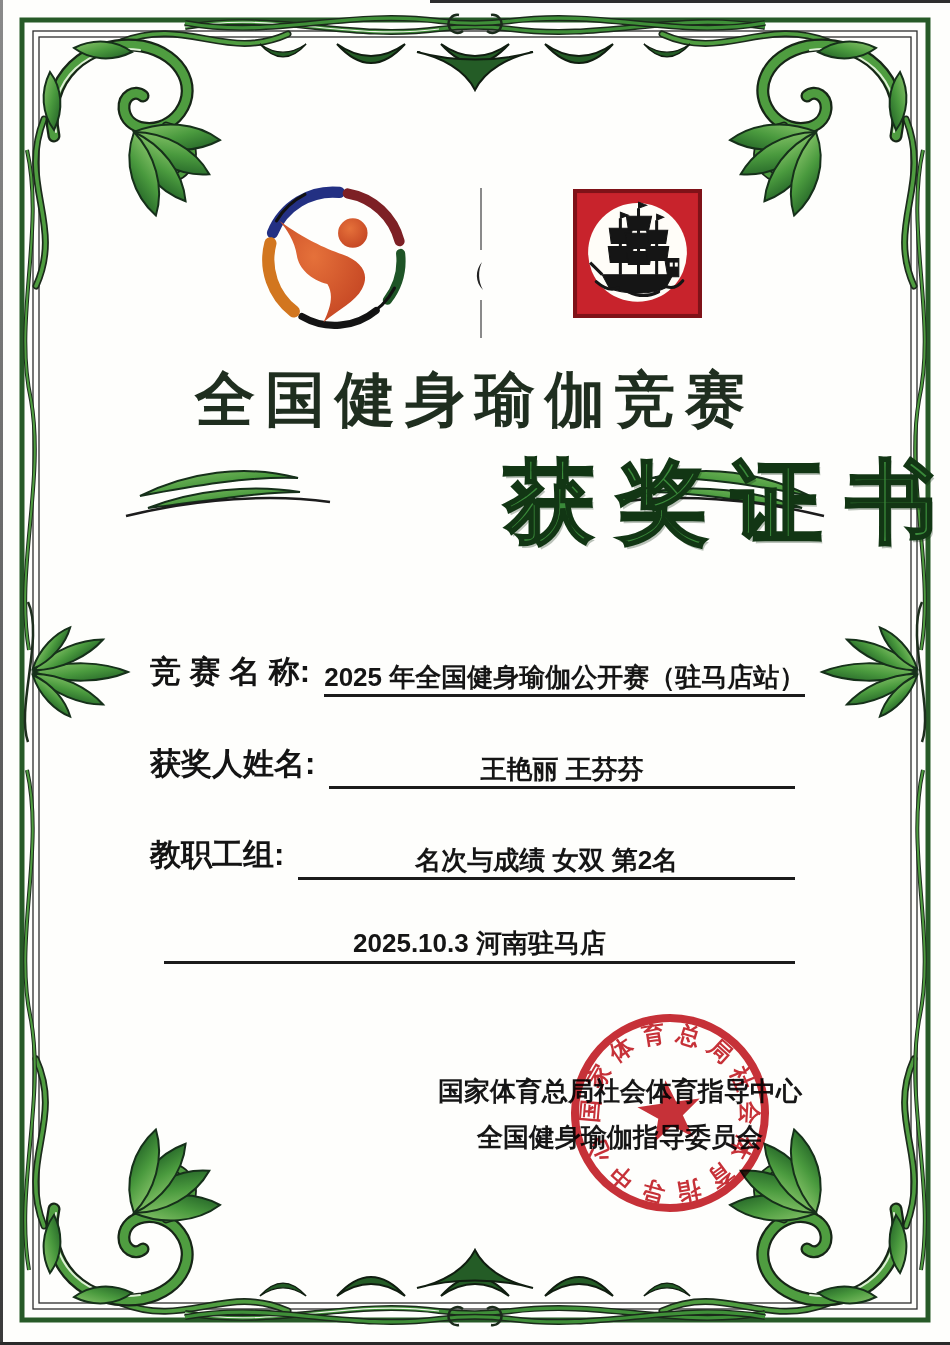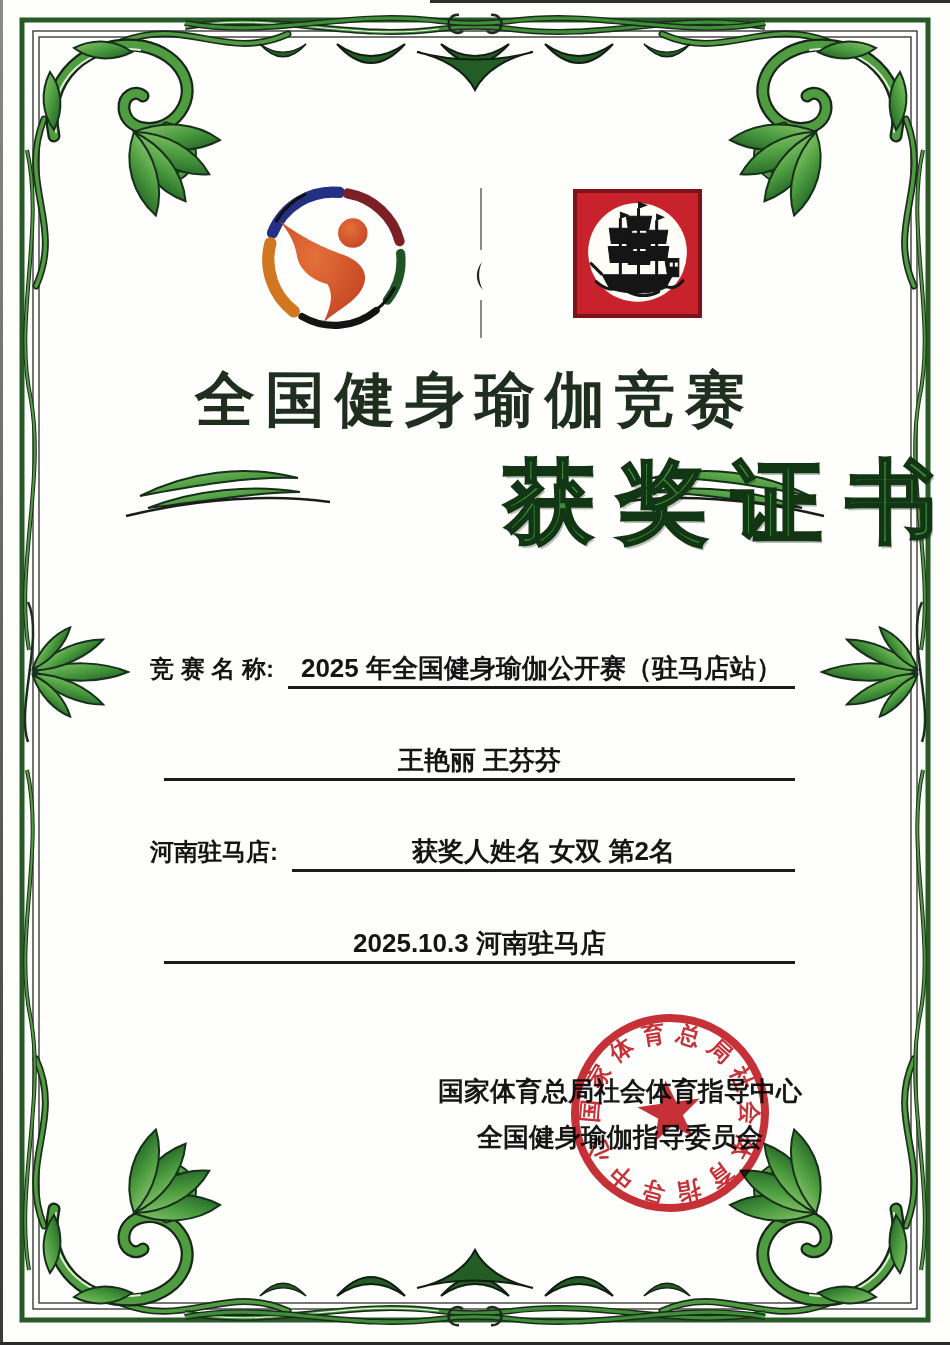--- a/index.html
+++ b/index.html
@@ -44,21 +44,21 @@
   .title-sub{
     position:absolute;left:10px;top:442px;width:100%;text-align:right;
     font-size:90px;font-weight:900;letter-spacing:24px;padding-left:24px;
     box-sizing:border-box;color:var(--subtitle-green,#3a8a3a);
     -webkit-text-stroke:2.5px #123614;
     text-shadow:2px 3px 0 rgba(10,40,12,.28);
   }
   
   .field-row{position:absolute;left:150px;width:645px;display:flex;align-items:flex-end;}
   .field-label{
-    font-size:24px;font-weight:900;color:#141414;white-space:nowrap;
+    font-size:31px;font-weight:900;color:#141414;white-space:nowrap;
     line-height:1.3;padding-bottom:5px;
   }
   .field-value{
     flex:1;margin-left:14px;border-bottom:3px solid #1b1b1b;text-align:center;
     font-size:26px;font-weight:700;color:#151515;
     white-space:nowrap;line-height:1.3;
   }
   .row1{top:652px}.row2{top:744px}.row3{top:835px}.row4{top:927px}
   
   .footer-org{
@@ -257,25 +257,26 @@
   </svg>
 
   <div class="title-main">全国健身瑜伽竞赛</div>
   <div class="title-sub">获奖证书</div>
 
   <div class="field-row row1">
     <span class="field-label">竞 赛 名 称:</span>
     <span class="field-value">2025 年全国健身瑜伽公开赛（驻马店站）</span>
   </div>
   <div class="field-row row2">
+    <span class="field-label">获奖人姓名:</span>
     <span class="field-value">王艳丽  王芬芬</span>
   </div>
   <div class="field-row row3">
-    <span class="field-label">河南驻马店:</span>
-    <span class="field-value">获奖人姓名 女双 第2名</span>
+    <span class="field-label">教职工组:</span>
+    <span class="field-value">名次与成绩 女双 第2名</span>
   </div>
   <div class="field-row row4">
     <span class="field-value">2025.10.3 河南驻马店</span>
   </div>
 
   <div class="footer-org">
     <div>国家体育总局社会体育指导中心</div>
     <div>全国健身瑜伽指导委员会</div>
   </div>
 

